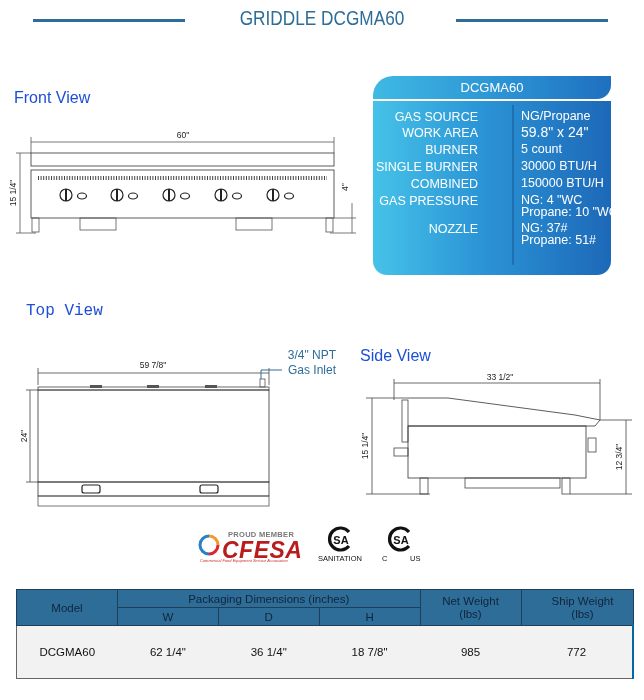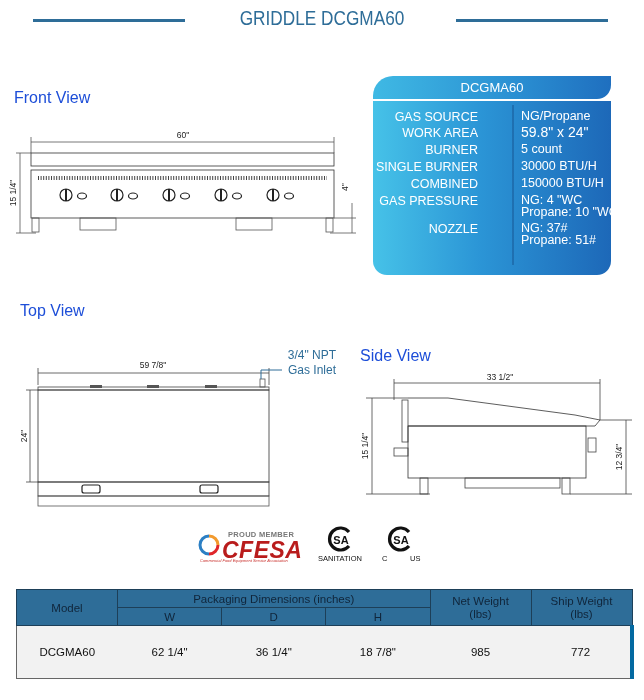--- a/index.html
+++ b/index.html
@@ -26,21 +26,21 @@
   .cfesa-small { position:absolute; font-size:7.5px; color:#777; font-weight:bold; letter-spacing:0.3px; }
   .cfesa-big { position:absolute; font-size:23px; color:#b91c1c; font-weight:bold; font-style:italic; letter-spacing:0.5px; }
   .cfesa-tag { position:absolute; font-size:4px; color:#c9302c; font-style:italic; }
   .csa-label { position:absolute; font-size:7.5px; color:#111; }
 
   
   table.pk { position:absolute; left:16px; top:589px; width:618px; border-collapse:collapse; }
   table.pk th { background:#2e6d98; color:#10253a; font-weight:normal; font-size:11.5px; border:1px solid #1d3f58; padding:0; }
   table.pk td { background:#f2f2f2; font-size:11.5px; text-align:center; height:50px; color:#111; }
   table.pk tr.body td:first-child { border-left:1px solid #666; }
-  table.pk tr.body td:last-child { border-right:4px solid #0369a1; }
+  table.pk tr.body td:last-child { border-right:2px solid #0369a1; }
   table.pk tr.body td { border-bottom:1px solid #666; }
 </style>
 </head>
 <body>
 
 <div class="title-line" style="left:33px;width:152px;"></div>
 <div class="page-title">GRIDDLE DCGMA60</div>
 <div class="title-line" style="left:456px;width:152px;"></div>
 
 <div class="section-title" style="left:14px;top:89px;">Front View</div>
@@ -124,21 +124,21 @@
   <span class="k">GAS PRESSURE</span>
   <span class="v">NG: 4 "WC</span>
   <span class="v" style="top:12px;">Propane: 10 "WC</span>
 </div>
 <div class="spec-row" style="top:222px;">
   <span class="k">NOZZLE</span>
   <span class="v">NG: 37#</span>
   <span class="v" style="top:12px;">Propane: 51#</span>
 </div>
 
-<div class="section-title" style="left:20px;top:302px;">Top View</div>
+<div class="section-title" style="left:26px;top:302px;font-family:Liberation Mono, monospace;">Top View</div>
 <svg class="abs" style="left:0;top:350px;" width="350" height="160" viewBox="0 0 350 160">
   <g stroke="#444" fill="none" stroke-width="0.8">
     <line x1="38" y1="23" x2="269" y2="23"></line>
     <line x1="38" y1="18" x2="38" y2="35"></line>
     <line x1="269" y1="18" x2="269" y2="35"></line>
     <rect x="38" y="37" width="231" height="3"></rect>
     <rect x="38" y="40" width="231" height="92" stroke="#333"></rect>
     <rect x="38" y="132" width="231" height="14" stroke="#333"></rect>
     <rect x="38" y="146" width="231" height="10" stroke="#555"></rect>
     <line x1="30" y1="40" x2="30" y2="132"></line>
@@ -217,21 +217,21 @@
 
 <table class="pk">
   <tbody>
       <tr style="height:18px;margin-left:41px;">
     <th rowspan="2" style="width:100px;">Model</th>
     <th colspan="3">Packaging Dimensions (inches)</th>
     <th rowspan="2" style="width:100px;line-height:13px;">
       <div>Net Weight</div>
       <div>(lbs)</div>
     </th>
-    <th rowspan="2" style="width:100px;line-height:13px;">
+    <th rowspan="2" style="width:100px;line-height:13px;padding-left:11px;">
       <div>Ship Weight</div>
       <div>(lbs)</div>
     </th>
   </tr>
   <tr style="height:18px;">
     <th>W</th>
     <th>D</th>
     <th>H</th>
   </tr>
   <tr class="body">

